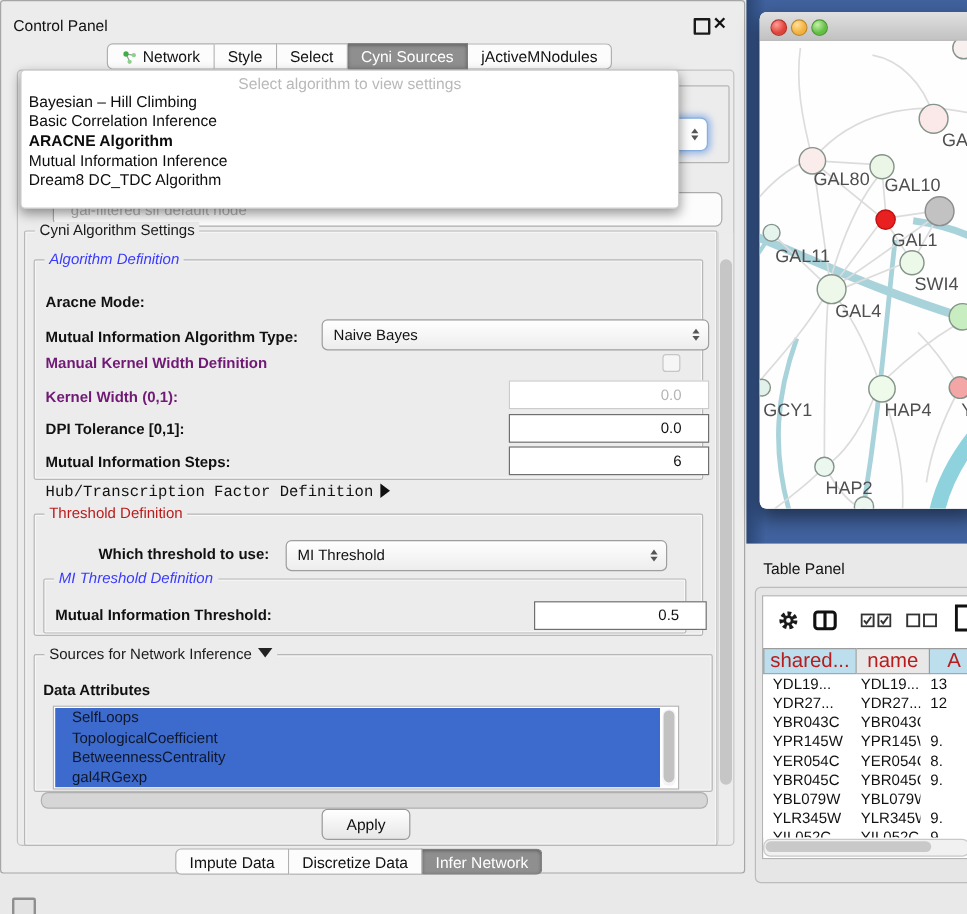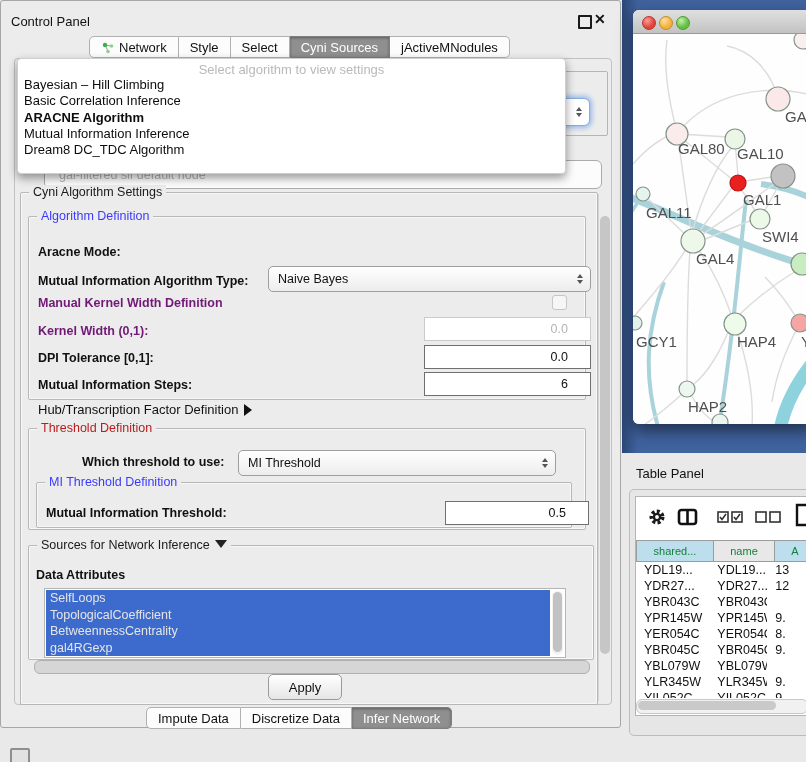--- a/index.html
+++ b/index.html
@@ -36,21 +36,21 @@
   
   .dropdown{left:17px;top:58px;width:547px;height:114px;background:#fff;border:1px solid #cfcfcf;
             border-radius:4px;box-shadow:0 4px 10px rgba(0,0,0,.4);z-index:50;}
   .ddprompt{width:100%;text-align:center;margin-top:3px;color:#b9b9b9;font-size:13px;}
   .dditem{height:16.3px;line-height:16.3px;padding-left:6px;font-size:13px;color:#0d0d0d;white-space:nowrap;}
   .dditem.bold{font-weight:bold;}
 
   
   .group{border:1px solid #b7b7b7;border-radius:2px;box-shadow:inset 0 0 0 1px rgba(255,255,255,.65);}
   .gtitle{position:absolute;top:-8px;left:8px;background:#ececec;padding:0 4px;font-size:12.5px;white-space:nowrap;}
-  .gtitle.blue{color:#3a3aff;}
+  .gtitle.blue{color:#3a3aff;font-style:italic;}
   .gtitle.green{color:#b91c1c;}
 
   .lbl{position:absolute;font-weight:bold;font-size:12.5px;color:#111;white-space:nowrap;}
   .lbl.dis{color:#701a75;}
 
   .combo{position:absolute;background:linear-gradient(#ffffff,#ededed);border:1px solid #9e9e9e;
          border-radius:5px;display:flex;align-items:center;padding-left:9px;font-size:12.5px;color:#111;}
   .spin{position:absolute;right:7px;top:50%;transform:translateY(-50%);display:flex;flex-direction:column;gap:2px;}
   .tri-up{width:0;height:0;border-left:3.5px solid transparent;border-right:3.5px solid transparent;border-bottom:4px solid #555;}
   .tri-dn{width:0;height:0;border-left:3.5px solid transparent;border-right:3.5px solid transparent;border-top:4px solid #555;}
@@ -60,21 +60,21 @@
   .field.dis{border-color:#cbcbcb;color:#b5b5b5;}
   .chk{position:absolute;width:13px;height:13px;border:1px solid #c6c6c6;border-radius:3px;background:#f6f6f6;}
 
   .arrow-right{display:inline-block;width:0;height:0;border-top:6px solid transparent;
                border-bottom:6px solid transparent;border-left:8px solid #111;vertical-align:-2px;margin-left:6px;}
   .arrow-down{display:inline-block;width:0;height:0;border-left:6px solid transparent;
               border-right:6px solid transparent;border-top:8px solid #222;vertical-align:1px;margin-left:5px;}
 
   .attrlist{left:44px;top:588px;width:520px;height:68px;background:#fff;border:1px solid #b5b5b5;}
   .attrsel{position:absolute;left:1px;top:1px;right:15px;bottom:1px;background:#3d6bcd;overflow:hidden;}
-  .attritem{height:16.5px;line-height:16.5px;padding-left:4px;color:#e5e5e5;font-size:12.5px;white-space:nowrap;}
+  .attritem{height:16.5px;line-height:16.5px;padding-left:14px;color:#0f172a;font-size:12.5px;white-space:nowrap;}
   .attrscroll{position:absolute;right:2px;top:2px;width:11px;bottom:2px;background:#f4f4f4;border-radius:5px;}
   .attrthumb{position:absolute;left:1px;top:1px;width:9px;height:60px;background:#c2c2c2;border-radius:5px;}
 
   .hscrollthumb{left:34px;top:660px;width:554px;height:12px;background:#d6d6d6;border:1px solid #b0b0b0;border-radius:6px;}
   .vscroll{left:598px;top:194px;width:12px;height:507px;background:#ececec;border-left:1px solid #d6d6d6;}
   .vthumb{position:absolute;left:1px;top:22px;width:10px;height:438px;background:#c6c6c6;border-radius:5px;}
 
   .applybtn{left:268px;top:674px;width:72px;height:24px;background:linear-gradient(#ffffff,#e6e6e6);
             border:1px solid #9a9a9a;border-radius:5px;display:flex;align-items:center;justify-content:center;
             font-size:13px;color:#111;}
@@ -95,21 +95,21 @@
   .netcanvas{position:absolute;left:0;top:24px;right:0;bottom:0;background:#fefefe;}
 
   
   .tptitle{left:636px;top:466px;font-size:13px;color:#111;}
   .tpcontainer{left:629px;top:489px;width:180px;height:245px;background:#e6e6e6;
                border:1px solid #bcbcbc;border-radius:5px;}
   .tpinner{left:635px;top:496px;width:175px;height:218px;background:#fff;border:1px solid #b4b4b4;}
   .ticon{position:absolute;}
   .thead{position:absolute;left:636px;top:540px;height:22px;display:flex;}
   .thcell{border-right:1px solid #9c9c9c;border-top:1px solid #9c9c9c;border-bottom:1px solid #9c9c9c;
-          display:flex;align-items:center;justify-content:center;font-size:11px;color:#15803d;}
+          display:flex;align-items:center;justify-content:center;font-size:17px;color:#b91c1c;}
   .trows{position:absolute;left:636px;top:562px;width:170px;height:136px;overflow:hidden;background:#fff;}
   .trow{display:flex;height:16px;line-height:16px;}
   .tcell{font-size:12.5px;color:#111;padding-left:8px;white-space:nowrap;overflow:hidden;}
   .tscroll{position:absolute;left:636px;top:699px;width:170px;height:13px;background:#f1f1f1;
            border:1px solid #c8c8c8;border-radius:6px;}
   .tthumb{position:absolute;left:1px;top:1px;width:138px;height:9px;background:#c9c9c9;border-radius:5px;}
 </style>
 </head>
 <body>
 
@@ -200,21 +200,21 @@
   <span class="lbl" style="left:38px;top:351px;">DPI Tolerance [0,1]:</span>
   <div class="field" style="left:424px;top:345px;width:143px;height:22px;">
     <span>0.0</span>
   </div>
 
   <span class="lbl" style="left:38px;top:378px;">Mutual Information Steps:</span>
   <div class="field" style="left:424px;top:372px;width:143px;height:22px;">
     <span>6</span>
   </div>
 
-  <span class="lbl" style="left:38px;top:402px;font-weight:normal;font-size:13px;">
+  <span class="lbl" style="left:38px;top:402px;font-weight:normal;font-size:13px;font-family:Liberation Mono, monospace;">
     <span>Hub/Transcription Factor Definition</span><span class="arrow-right"></span>
   </span>
 
   <div class="abs group" style="left:28px;top:428px;width:556px;height:100px;">
     <span class="gtitle green">Threshold Definition</span>
   </div>
   <span class="lbl" style="left:82px;top:455px;">Which threshold to use:</span>
   <div class="combo" style="left:238px;top:450px;width:307px;height:24px;">
     <span>MI Threshold</span>
     <span class="spin">

